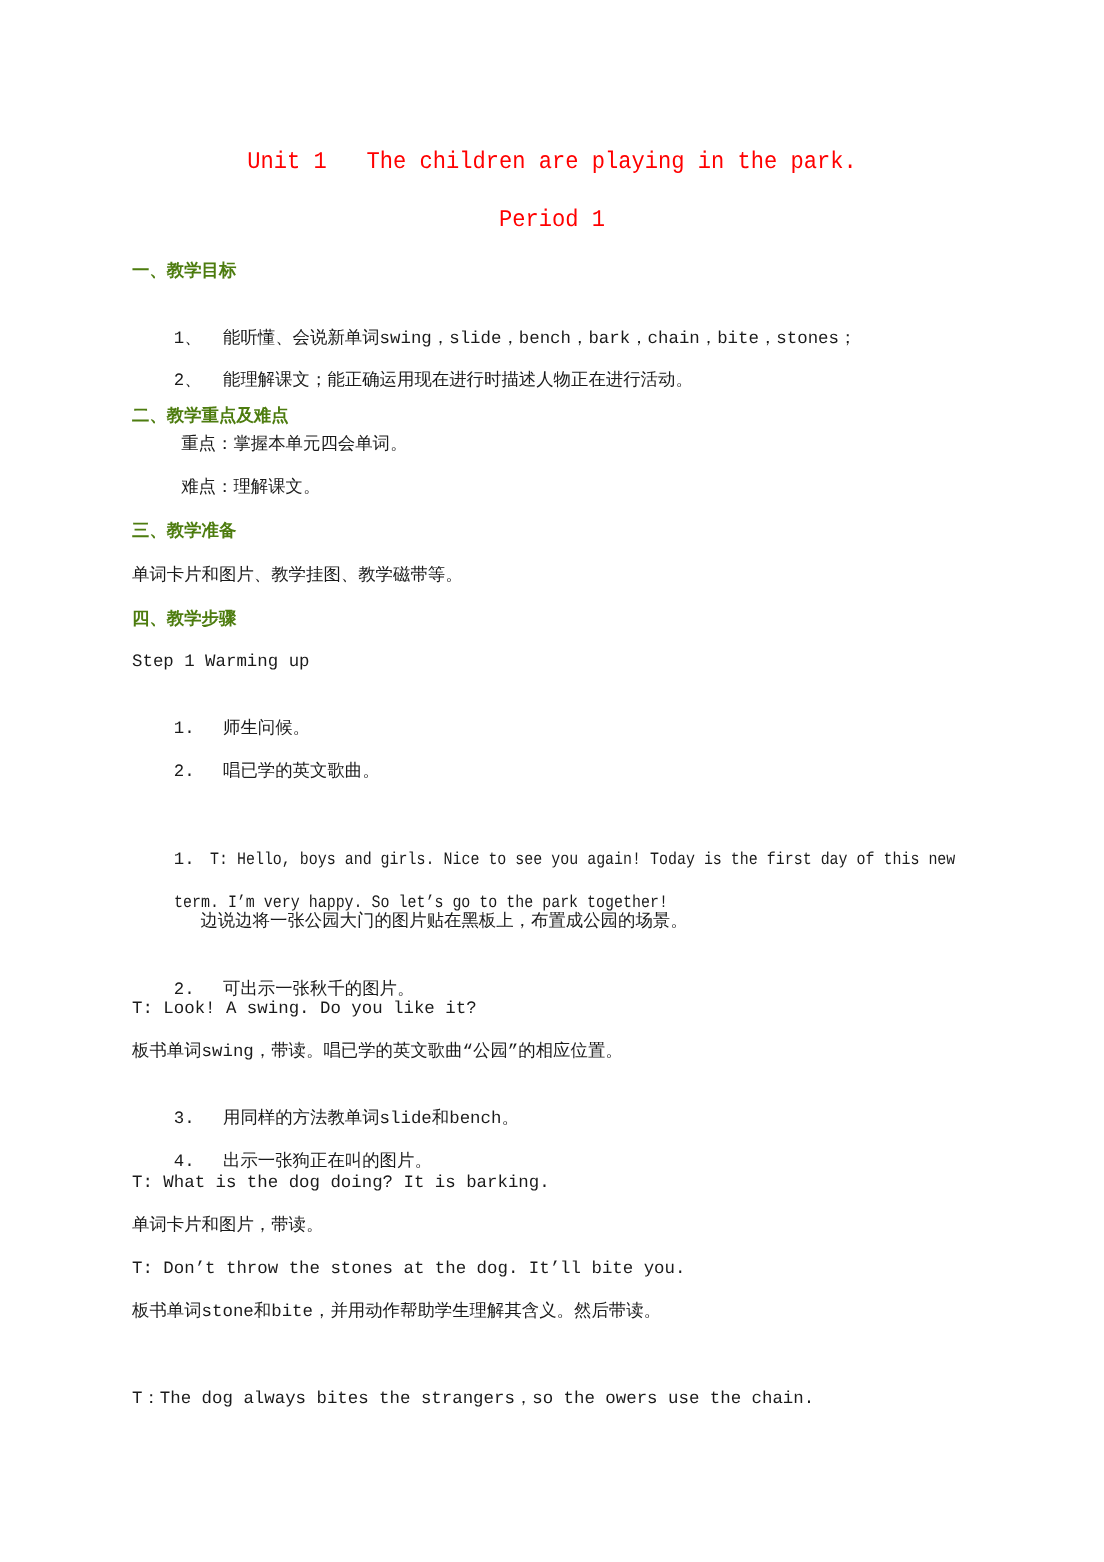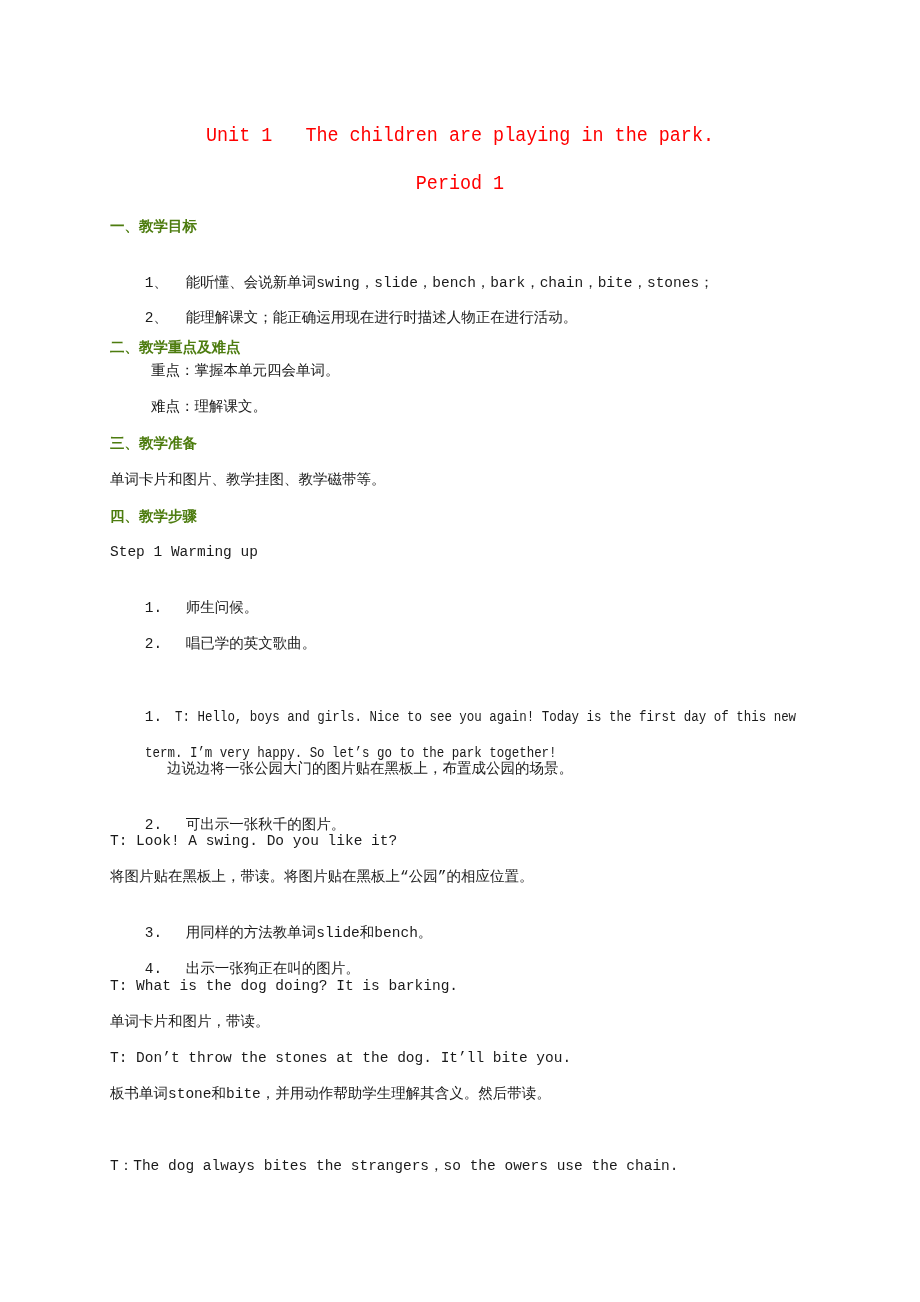--- a/index.html
+++ b/index.html
@@ -98,21 +98,21 @@
     <span style="display:inline-block;width:30px;">1.</span><span style="display:inline-block;transform:scaleX(0.86);transform-origin:left;">T: Hello, boys and girls. Nice to see you again! Today is the first day of this new</span>
   </div>
   <div class="line" style="top:723px;">
     <span style="display:inline-block;transform:scaleX(0.86);transform-origin:left;">term. I’m very happy. So let’s go to the park together!</span>
   </div>
   <div class="line indent2" style="top:759px;">边说边将一张公园大门的图片贴在黑板上，布置成公园的场景。</div>
   <div class="line" style="top:795px;">
     <span class="num-dot">2.</span><span>可出示一张秋千的图片。</span>
   </div>
   <div class="line" style="top:831px;">T: Look! A swing. Do you like it?</div>
-  <div class="line" style="top:867px;">将图片贴在黑板上，带读。将图片贴在黑板上“公园”的相应位置。</div>
+  <div class="line" style="top:867px;">板书单词swing，带读。唱已学的英文歌曲“公园”的相应位置。</div>
   <div class="line" style="top:903px;">
     <span class="num-dot">3.</span><span>用同样的方法教单词slide和bench。</span>
   </div>
   <div class="line" style="top:939px;">
     <span class="num-dot">4.</span><span>出示一张狗正在叫的图片。</span>
   </div>
   <div class="line" style="top:976px;">T: What is the dog doing? It is barking.</div>
   <div class="line" style="top:1012px;">单词卡片和图片，带读。</div>
   <div class="line" style="top:1048px;">T: Don’t throw the stones at the dog. It’ll bite you.</div>
   <div class="line" style="top:1084px;">板书单词stone和bite，并用动作帮助学生理解其含义。然后带读。</div>

